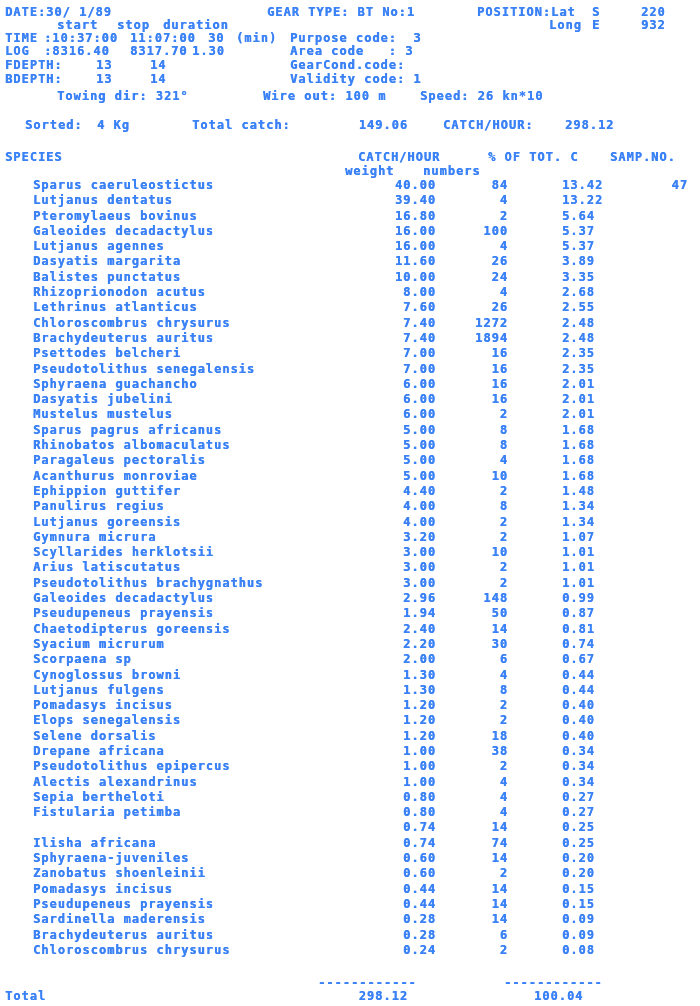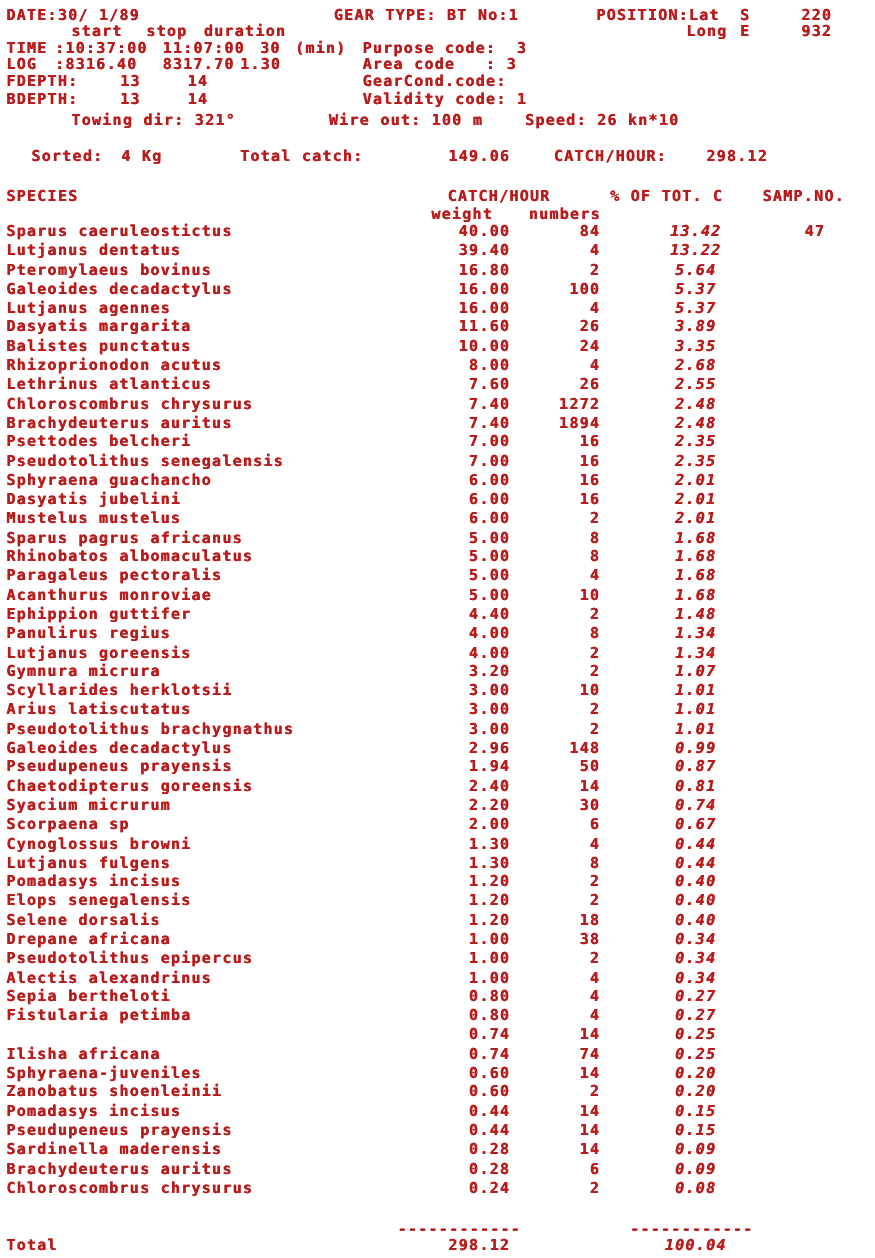--- a/index.html
+++ b/index.html
@@ -1,31 +1,31 @@
 <!DOCTYPE html>
 <html><head>
 <meta charset="utf-8">
 <style>
   html,body { margin:0; padding:0; background:#ffffff; }
   .doc {
     position:relative; width:700px; height:1006px; background:#fff;
     font-family:"DejaVu Sans Mono","Liberation Mono",monospace;
     font-size:12px; font-weight:bold; letter-spacing:1px;
-    color:#b91c1c; overflow:hidden;
+    color:#3b82f6; overflow:hidden;
     text-shadow:0.4px 0 0 currentColor;
   }
   .t { position:absolute; white-space:pre; line-height:13px; }
   
   .c-name { position:absolute; left:5px;  white-space:pre; }
   .c-w    { position:absolute; left:330px; width:78px; text-align:right; white-space:pre; }
   .c-n    { position:absolute; left:412px; width:68px; text-align:right; white-space:pre; }
-  .c-p    { position:absolute; left:518px; width:77px; text-align:center; white-space:pre;font-style:italic; }
+  .c-p    { position:absolute; left:534px; width:77px; text-align:left; white-space:pre; }
   .c-s    { position:absolute; left:605px; width:55px; text-align:right; white-space:pre; }
   #rows   { position:absolute; top:178px; left:0; width:700px; }
-  .srow   { position:relative; height:15.3px; }
+  .srow   { position:relative; height:15.3px;margin-left:28px; }
   .dash-w { position:absolute; left:318px; width:96px; text-align:right; }
   .dash-p { position:absolute; left:504px; width:96px; text-align:right; }
 </style>
 </head>
 <body>
 
 <div class="doc">
 
   <span class="t" style="left:5px;top:6px">DATE:30/ 1/89</span>
   <span class="t" style="left:267px;top:6px">GEAR TYPE: BT No:1</span>

